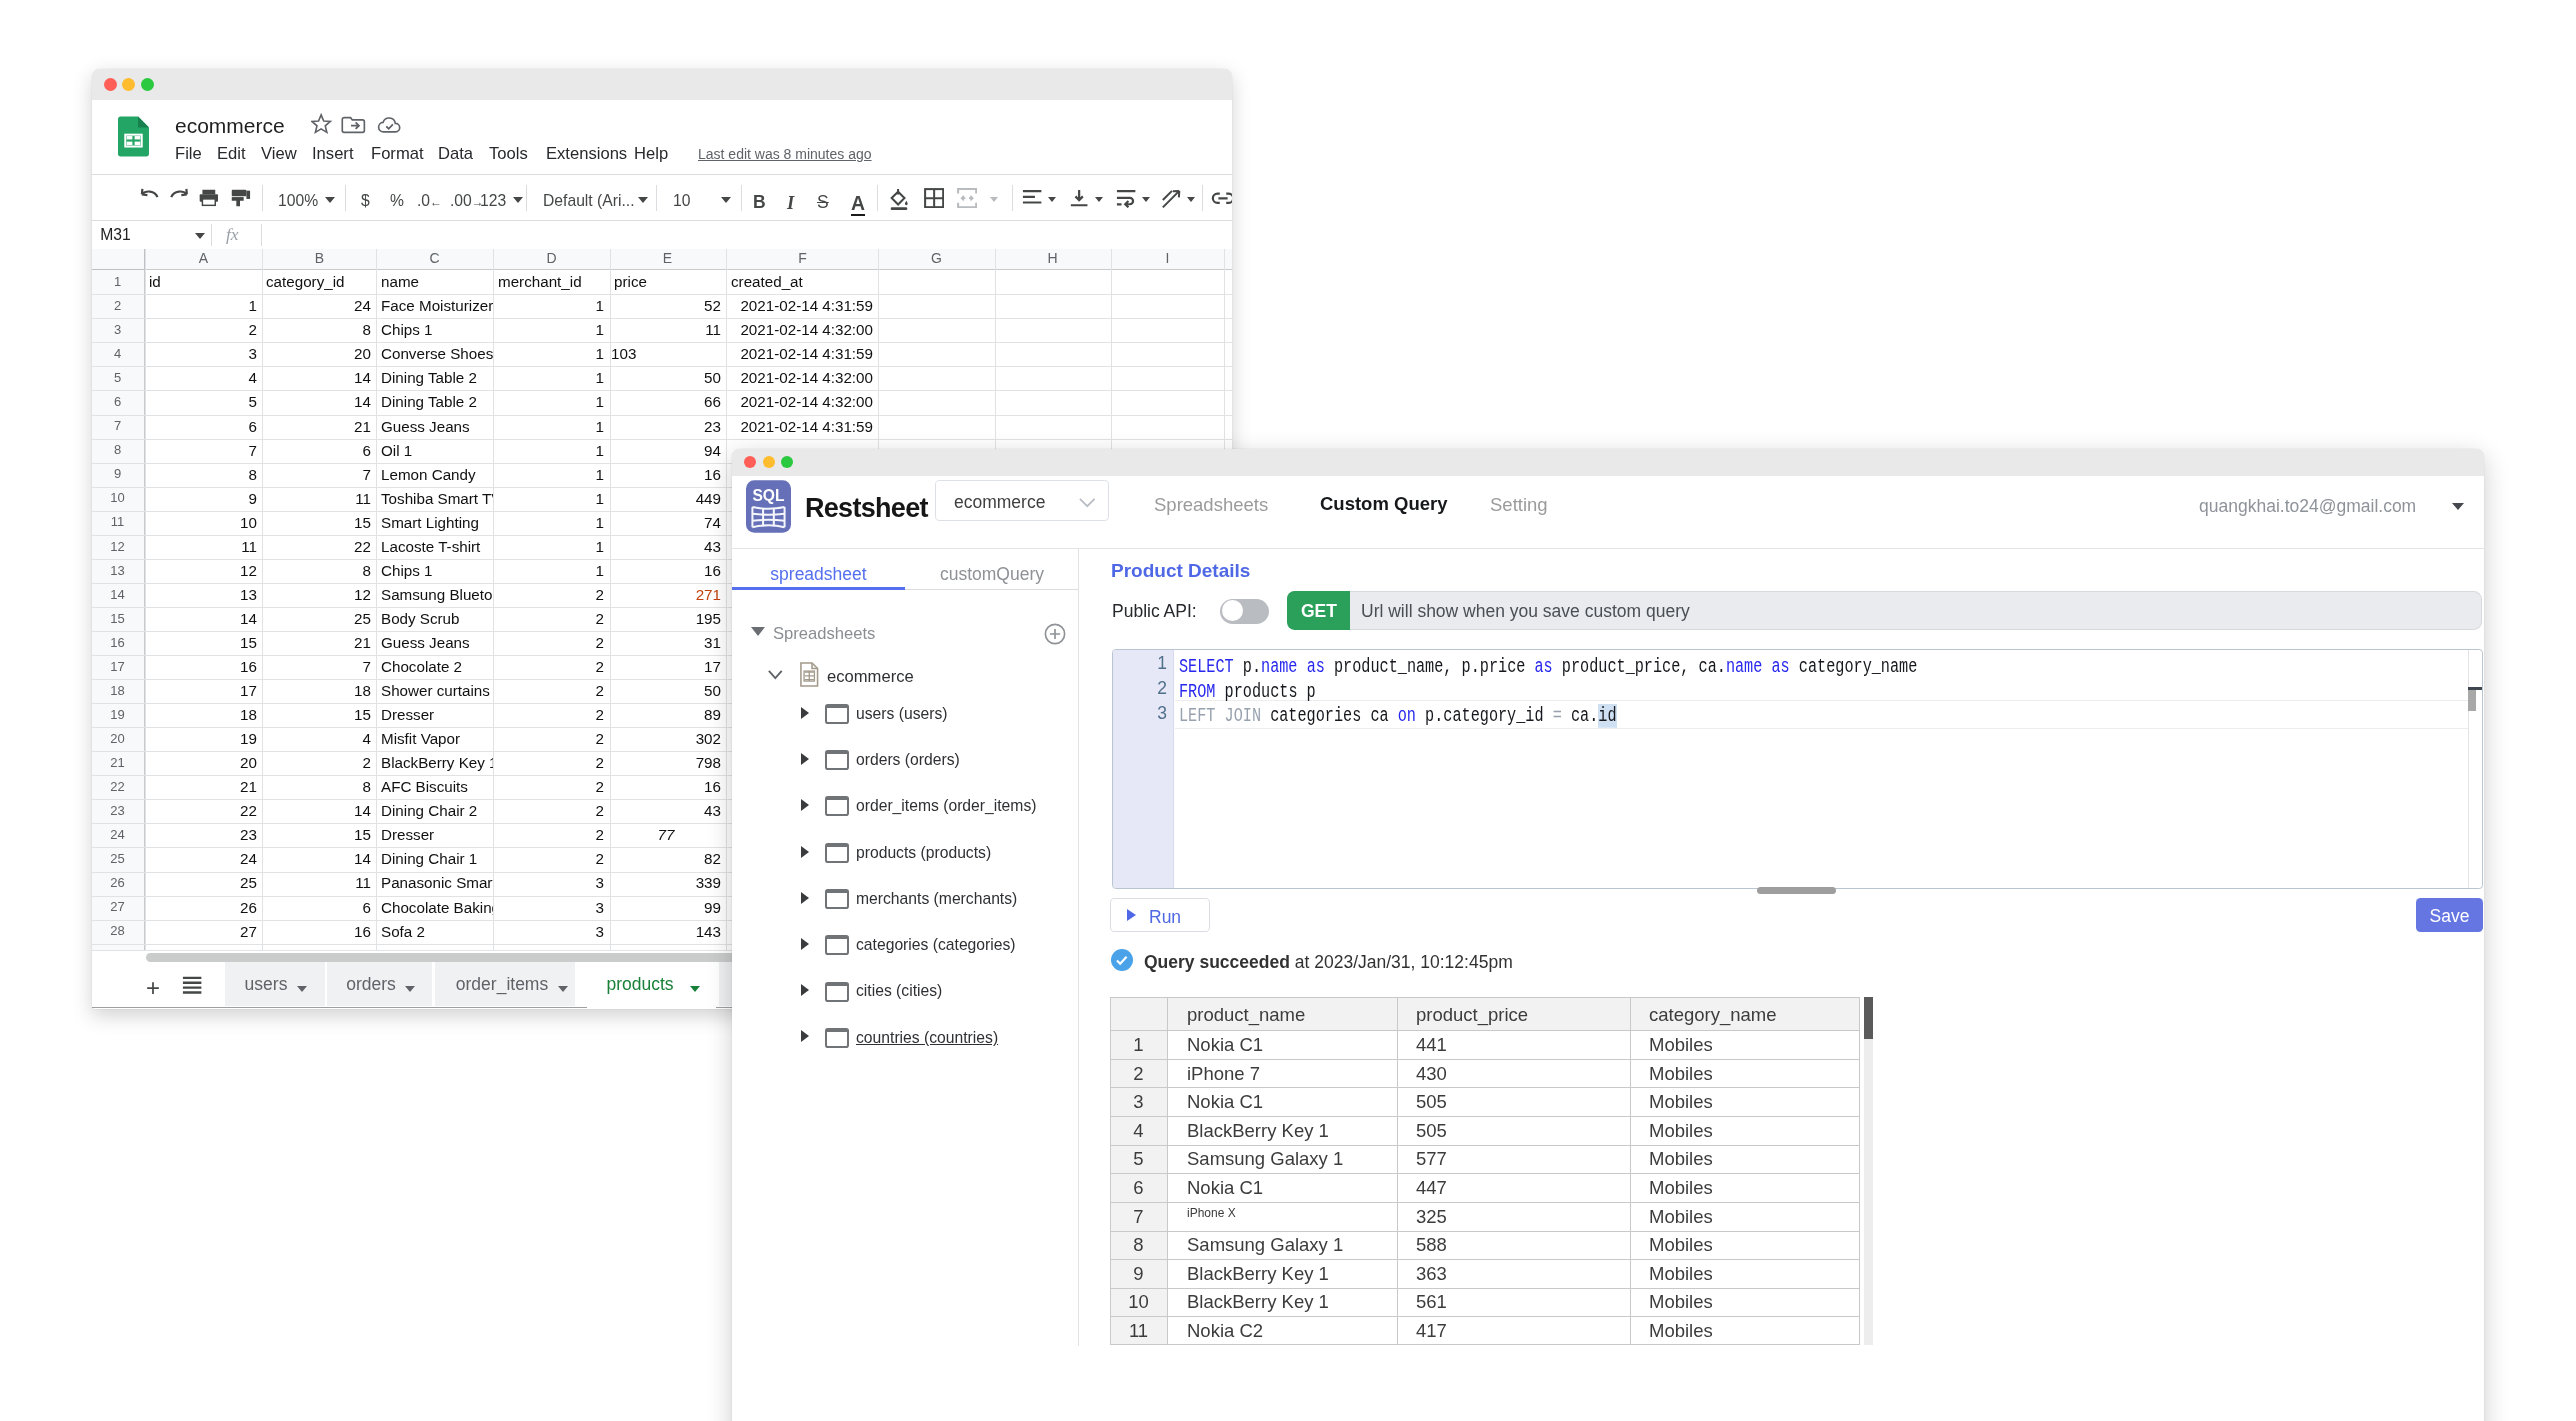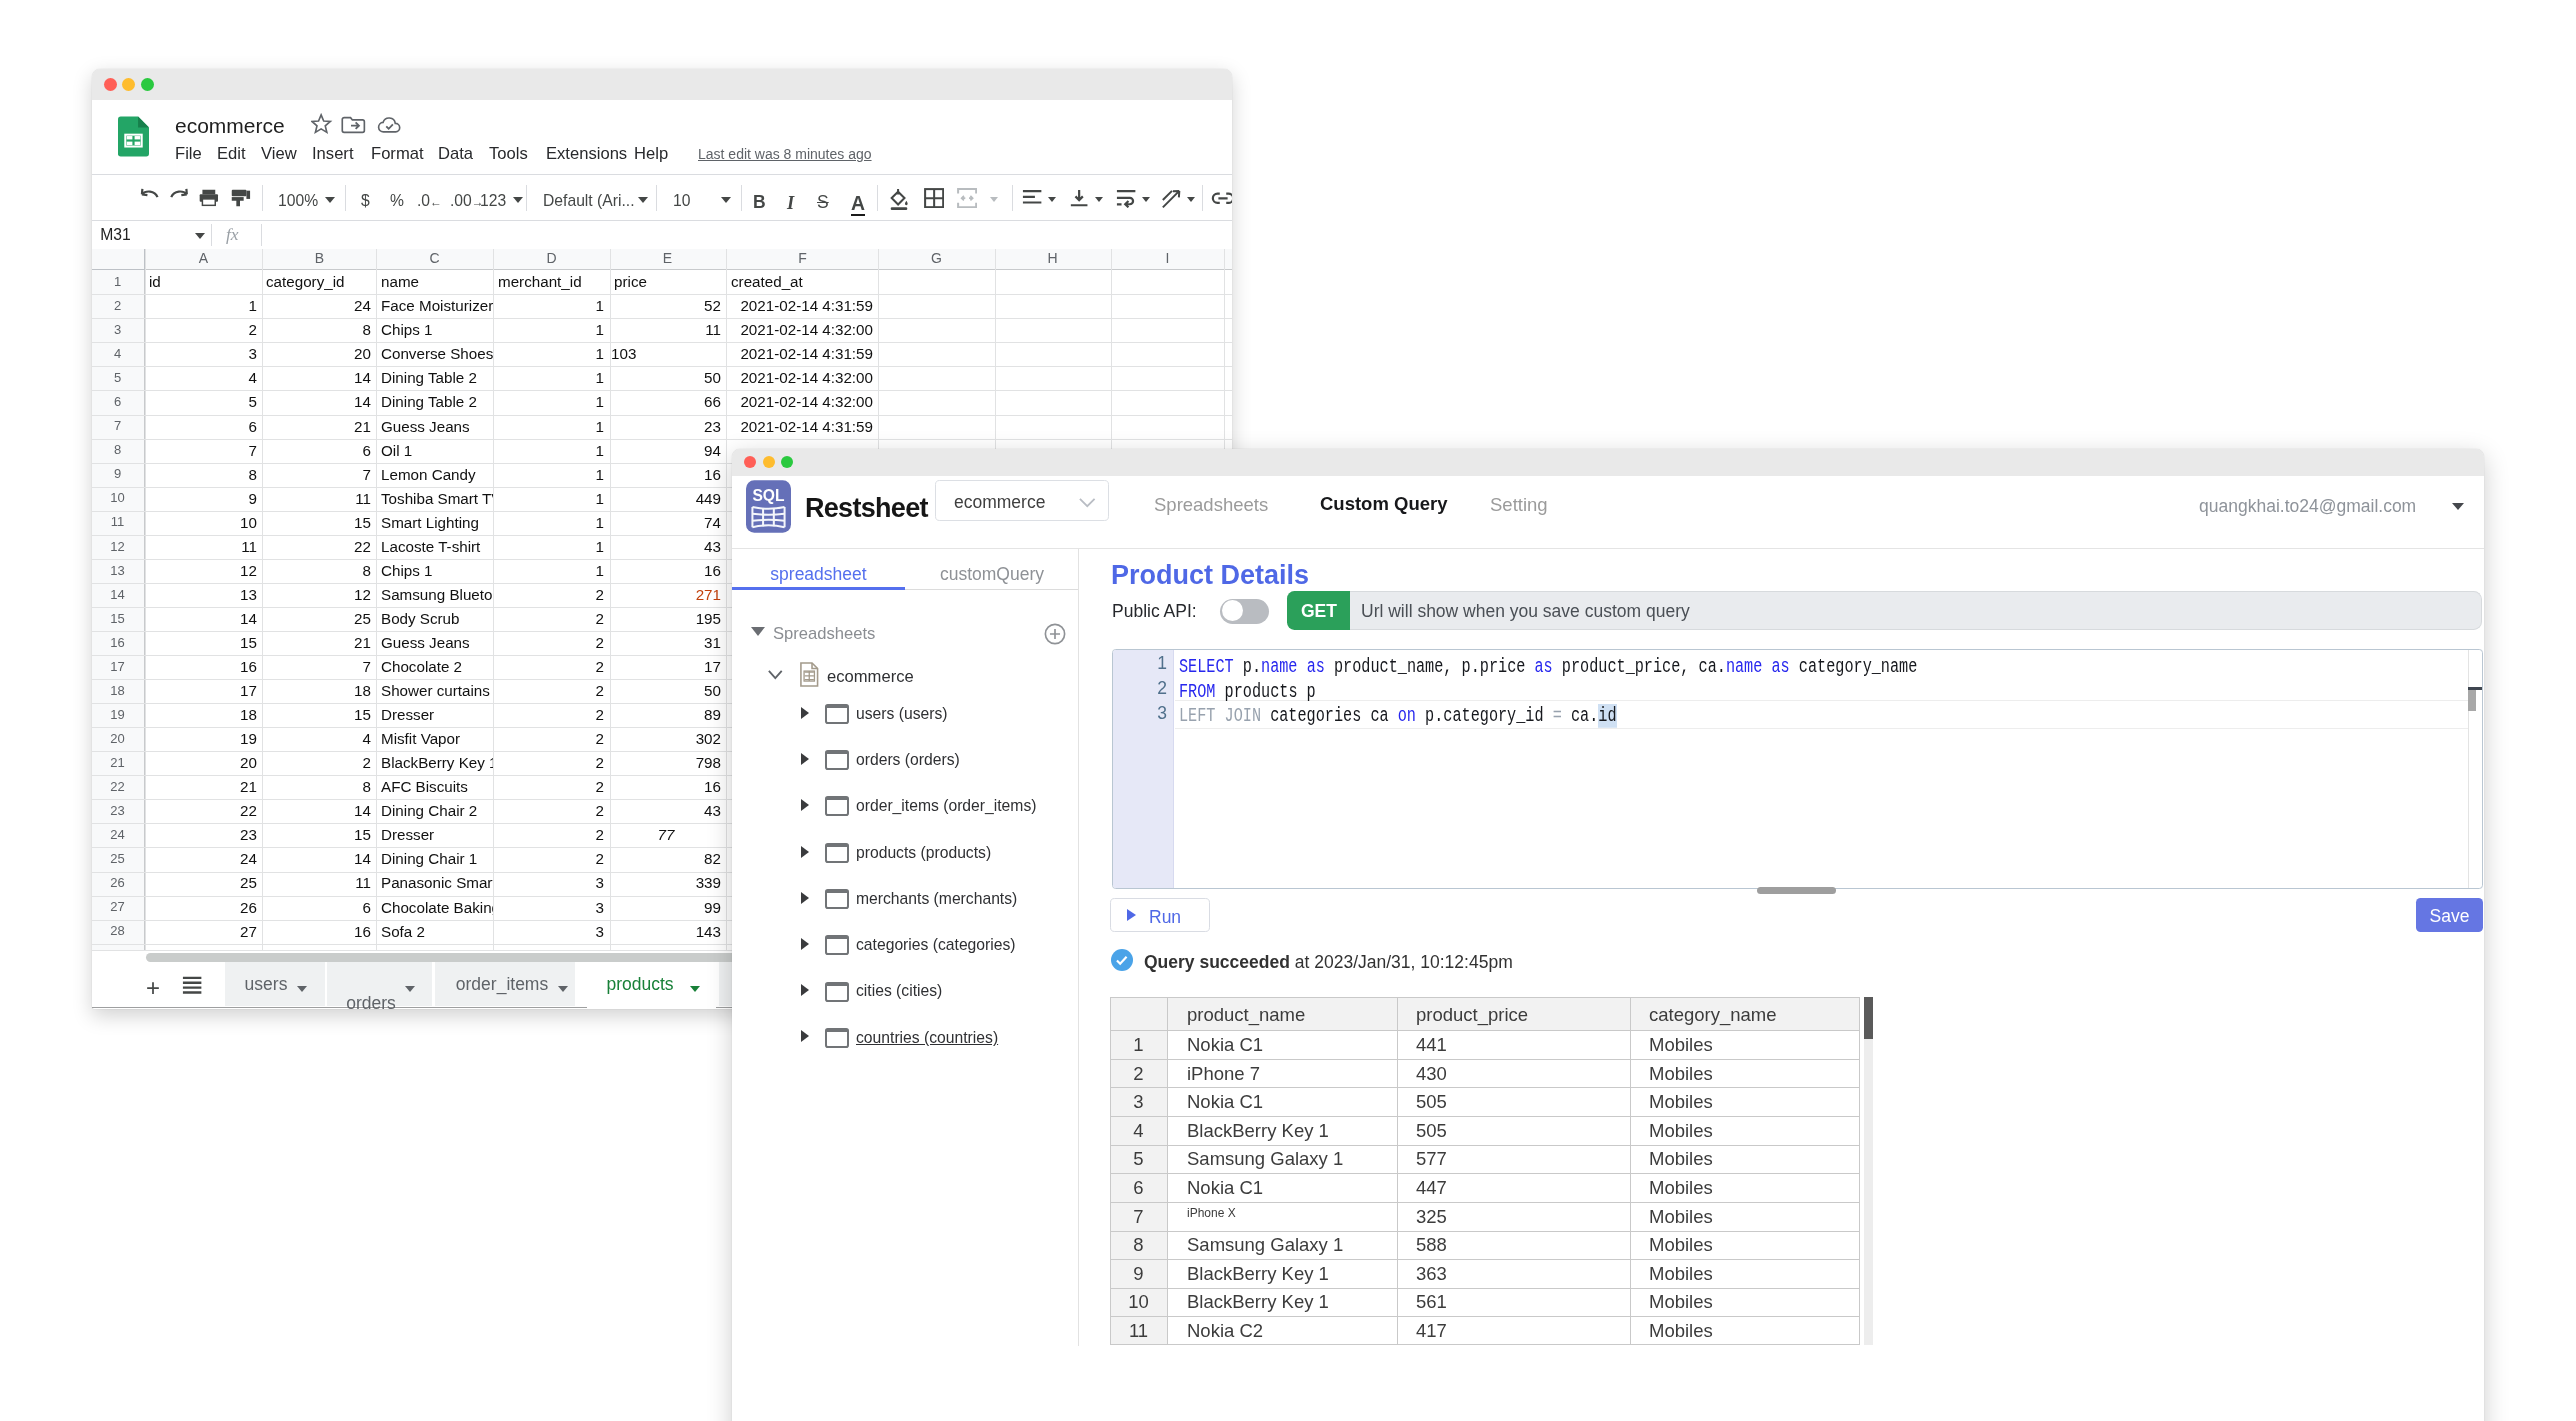--- a/index.html
+++ b/index.html
@@ -378,21 +378,21 @@
 <div class="abs" style="left:235px;top:893px;width:105px;height:44px;background:#eff1f2;"></div>
 <div class="abs" style="left:343px;top:893px;width:140px;height:44px;background:#eff1f2;"></div>
 <div class="abs" style="left:627px;top:893px;width:421px;height:44px;background:#eff1f2;"></div>
 <div class="abs" style="left:54px;top:905px;font-size:24px;color:#444746;font-weight:400;">+</div>
 <svg class="abs" style="left:90px;top:907px;" width="20.3" height="18.5" viewBox="0 0 22 20" stroke="#444746" stroke-width="2.6">
       <path d="M1 2 h20 M1 7.3 h20 M1 12.6 h20 M1 17.9 h20"></path>
     </svg>
 <div class="abs" style="left:495px;top:893px;width:129px;height:46px;background:#fff;"></div>
 <div class="abs" style="left:100px;top:905px;width:148px;text-align:center;font-size:17.5px;color:#5f6368;font-weight:500;">users</div>
 <div class="abs" style="left:205px;top:917px;width:0;height:0;border-left:5.5px solid transparent;border-right:5.5px solid transparent;border-top:6.5px solid #5f6368;"></div>
-<div class="abs" style="left:205px;top:905px;width:148px;text-align:center;font-size:17.5px;color:#5f6368;font-weight:500;margin-top:19px;">orders</div>
+<div class="abs" style="left:205px;top:905px;width:148px;text-align:center;font-size:17.5px;color:#5f6368;font-weight:500;">orders</div>
 <div class="abs" style="left:313px;top:917px;width:0;height:0;border-left:5.5px solid transparent;border-right:5.5px solid transparent;border-top:6.5px solid #5f6368;"></div>
 <div class="abs" style="left:336px;top:905px;width:148px;text-align:center;font-size:17.5px;color:#5f6368;font-weight:500;">order_items</div>
 <div class="abs" style="left:466px;top:917px;width:0;height:0;border-left:5.5px solid transparent;border-right:5.5px solid transparent;border-top:6.5px solid #5f6368;"></div>
 <div class="abs" style="left:474px;top:905px;width:148px;text-align:center;font-size:17.5px;color:#188038;font-weight:500;">products</div>
 <div class="abs" style="left:598px;top:917px;width:0;height:0;border-left:5.5px solid transparent;border-right:5.5px solid transparent;border-top:6.5px solid #188038;"></div>
 </div>
 
 <div class="win" style="left:732px;top:449px;width:1752px;height:1015px;border-radius:8.3px 8.3px 0 0;box-shadow:0 7.4px 26px rgba(0,0,0,.2), 0 0 0.9px rgba(0,0,0,.3);overflow:hidden;">
 <div class="abs" style="left:0;top:0;width:1752px;height:27px;background:#e9e9e9;"></div>
 <div class="dot" style="left:12px;top:6.5px;width:12px;height:12px;background:#ff5f57;"></div>
@@ -457,21 +457,21 @@
 <div class="abs" style="left:124px;top:441px;font-size:15.7px;color:#2f3033;">merchants (merchants)</div>
 <div class="abs" style="left:69px;top:489px;width:0;height:0;border-top:6.5px solid transparent;border-bottom:6.5px solid transparent;border-left:8.3px solid #3a3b3d;"></div>
 <div class="abs" style="left:93px;top:486px;width:24px;height:20.3px;border:2.8px solid #717477;border-radius:2.8px;border-top-width:4.6px;"></div>
 <div class="abs" style="left:124px;top:487px;font-size:15.7px;color:#2f3033;">categories (categories)</div>
 <div class="abs" style="left:69px;top:535px;width:0;height:0;border-top:6.5px solid transparent;border-bottom:6.5px solid transparent;border-left:8.3px solid #3a3b3d;"></div>
 <div class="abs" style="left:93px;top:533px;width:24px;height:20.3px;border:2.8px solid #717477;border-radius:2.8px;border-top-width:4.6px;"></div>
 <div class="abs" style="left:124px;top:533px;font-size:15.7px;color:#2f3033;">cities (cities)</div>
 <div class="abs" style="left:69px;top:581px;width:0;height:0;border-top:6.5px solid transparent;border-bottom:6.5px solid transparent;border-left:8.3px solid #3a3b3d;"></div>
 <div class="abs" style="left:93px;top:579px;width:24px;height:20.3px;border:2.8px solid #717477;border-radius:2.8px;border-top-width:4.6px;"></div>
 <div class="abs" style="left:124px;top:580px;font-size:15.7px;color:#2f3033;text-decoration:underline;">countries (countries)</div>
-<div class="abs" style="left:379px;top:111px;font-size:27px;font-weight:bold;color:#4f68e6;">Product Details</div>
+<div class="abs" style="left:379px;top:111px;font-size:19px;font-weight:bold;color:#4f68e6;">Product Details</div>
 <div class="abs" style="left:380px;top:152px;font-size:17.5px;color:#26282c;">Public API:</div>
 <div class="abs" style="left:488px;top:150px;width:49px;height:25px;border-radius:13px;background:#b9bcc1;"></div>
 <div class="abs" style="left:490px;top:151px;width:21px;height:21px;border-radius:50%;background:#fff;"></div>
 <div class="abs" style="left:555px;top:142px;width:64px;height:39px;background:#2ba05a;border-radius:7.4px 0 0 7.4px;"></div>
 <div class="abs" style="left:555px;top:152px;width:64px;text-align:center;font-size:17.5px;font-weight:bold;color:#fff;">GET</div>
 <div class="abs" style="left:618px;top:142px;width:1132px;height:39px;background:#e9ebee;border:0.9px solid #d7dadd;border-left:none;border-radius:0 8.3px 8.3px 0;"></div>
 <div class="abs" style="left:629px;top:152px;font-size:17.5px;color:#4a4f55;">Url will show when you save custom query</div>
 <div class="abs" style="left:380px;top:200px;width:1371px;height:240px;border:0.9px solid #b9c6d2;border-radius:3.7px;background:#fff;overflow:hidden;">
 <div class="abs" style="left:0;top:0;width:61px;height:238px;background:#e6e8f7;border-right:0.9px solid #d7daf0;"></div>
 <div class="abs" style="left:0;top:2.8px;width:54px;text-align:right;font-size:17.5px;color:#50708c;">1</div>

